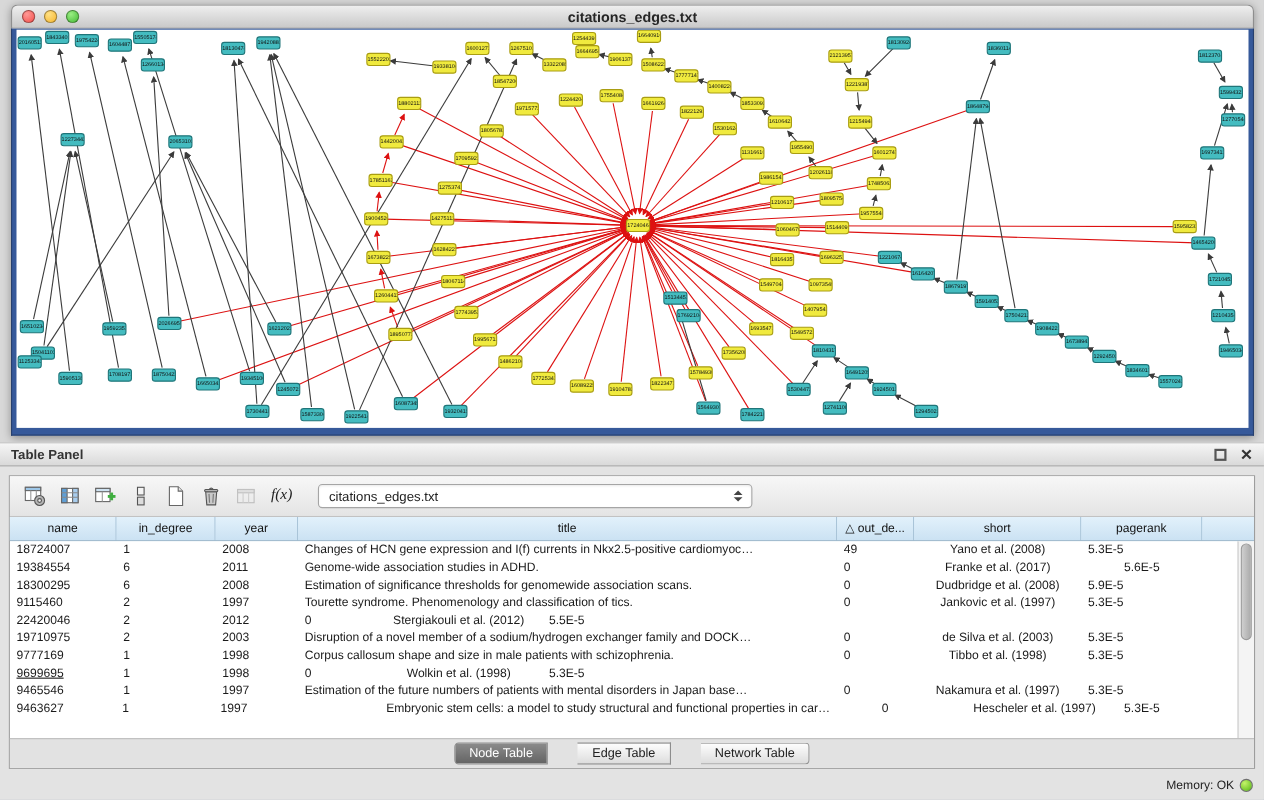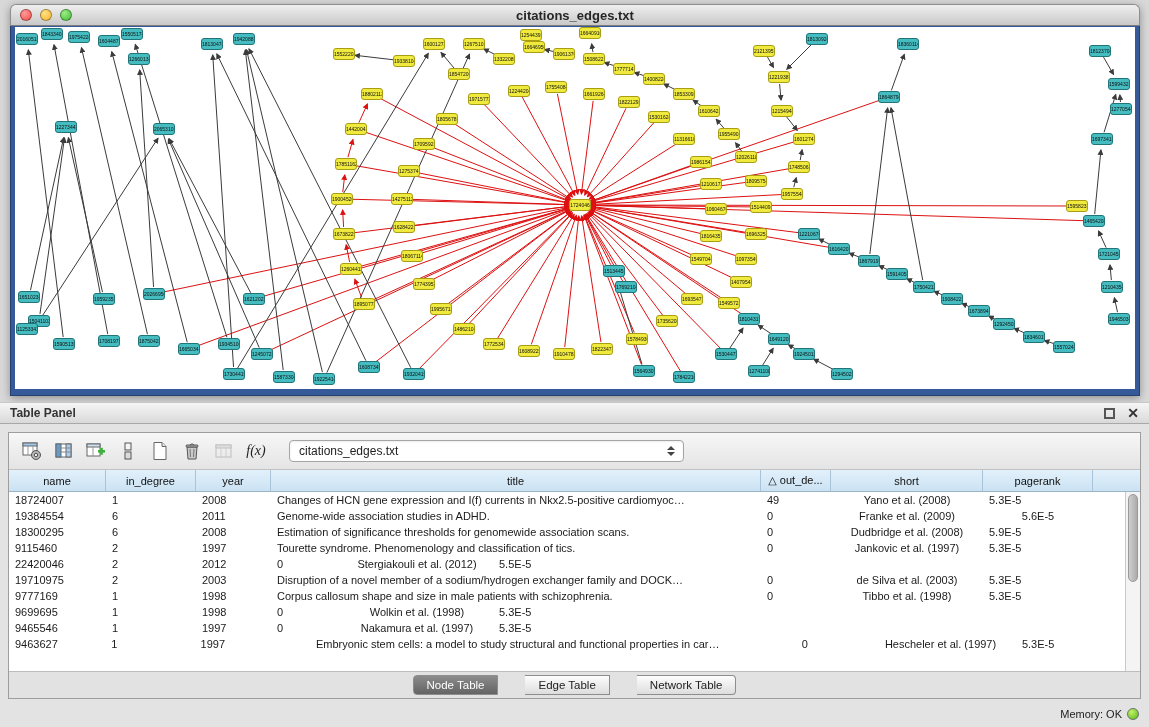--- a/index.html
+++ b/index.html
@@ -472,21 +472,21 @@
             <div class="tcell" style="width: 70px; text-align: left;">49</div>
             <div class="tcell" style="width: 152px; text-align: center;">Yano et al. (2008)</div>
             <div class="tcell" style="width: 110px; text-align: left;">5.3E-5</div>
           </div>
           <div class="trow">
             <div class="tcell" style="width: 97px; text-align: left;">19384554</div>
             <div class="tcell" style="width: 90px; text-align: left;">6</div>
             <div class="tcell" style="width: 75px; text-align: left;">2011</div>
             <div class="tcell" style="width: 490px; text-align: left;">Genome-wide association studies in ADHD.</div>
             <div class="tcell" style="width: 70px; text-align: left;">0</div>
-            <div class="tcell" style="width: 152px; text-align: center;">Franke et al. (2009)</div>
+            <div class="tcell" style="width: 152px; text-align: center;">Franke et al. (2017)</div>
             <div class="tcell" style="width: 110px; text-align: center;">5.6E-5</div>
           </div>
           <div class="trow">
             <div class="tcell" style="width: 97px; text-align: left;">18300295</div>
             <div class="tcell" style="width: 90px; text-align: left;">6</div>
             <div class="tcell" style="width: 75px; text-align: left;">2008</div>
             <div class="tcell" style="width: 490px; text-align: left;">Estimation of significance thresholds for genomewide association scans.</div>
             <div class="tcell" style="width: 70px; text-align: left;">0</div>
             <div class="tcell" style="width: 152px; text-align: center;">Dudbridge et al. (2008)</div>
             <div class="tcell" style="width: 110px; text-align: left;">5.9E-5</div>
@@ -520,40 +520,41 @@
           <div class="trow">
             <div class="tcell" style="width: 97px; text-align: left;">9777169</div>
             <div class="tcell" style="width: 90px; text-align: left;">1</div>
             <div class="tcell" style="width: 75px; text-align: left;">1998</div>
             <div class="tcell" style="width: 490px; text-align: left;">Corpus callosum shape and size in male patients with schizophrenia.</div>
             <div class="tcell" style="width: 70px; text-align: left;">0</div>
             <div class="tcell" style="width: 152px; text-align: center;">Tibbo et al. (1998)</div>
             <div class="tcell" style="width: 110px; text-align: left;">5.3E-5</div>
           </div>
           <div class="trow">
-            <div class="tcell" style="width: 97px; text-align: left;">9699695</div>
+            <div class="tcell" style="width: 97px; text-align: left; text-decoration: underline;">9699695</div>
             <div class="tcell" style="width: 90px; text-align: left;">1</div>
             <div class="tcell" style="width: 75px; text-align: left;">1998</div>
             <div class="tcell" style="width: 70px; text-align: left;">0</div>
             <div class="tcell" style="width: 152px; text-align: center;">Wolkin et al. (1998)</div>
             <div class="tcell" style="width: 110px; text-align: left;">5.3E-5</div>
           </div>
           <div class="trow">
             <div class="tcell" style="width: 97px; text-align: left;">9465546</div>
             <div class="tcell" style="width: 90px; text-align: left;">1</div>
             <div class="tcell" style="width: 75px; text-align: left;">1997</div>
+            <div class="tcell" style="width: 490px; text-align: left;">Estimation of the future numbers of patients with mental disorders in Japan base…</div>
             <div class="tcell" style="width: 70px; text-align: left;">0</div>
             <div class="tcell" style="width: 152px; text-align: center;">Nakamura et al. (1997)</div>
             <div class="tcell" style="width: 110px; text-align: left;">5.3E-5</div>
           </div>
           <div class="trow">
             <div class="tcell" style="width: 97px; text-align: left;">9463627</div>
             <div class="tcell" style="width: 90px; text-align: left;">1</div>
             <div class="tcell" style="width: 75px; text-align: left;">1997</div>
-            <div class="tcell" style="width: 490px; text-align: left; margin-left: 41px;">Embryonic stem cells: a model to study structural and functional properties in car…</div>
+            <div class="tcell" style="width: 490px; text-align: center; margin-left: 41px;">Embryonic stem cells: a model to study structural and functional properties in car…</div>
             <div class="tcell" style="width: 70px; text-align: left;">0</div>
             <div class="tcell" style="width: 152px; text-align: center;">Hescheler et al. (1997)</div>
             <div class="tcell" style="width: 110px; text-align: left;">5.3E-5</div>
           </div>
         </div>
       <div class="vscroll">
         <div class="vthumb"></div>
       </div>
     </div>
 

